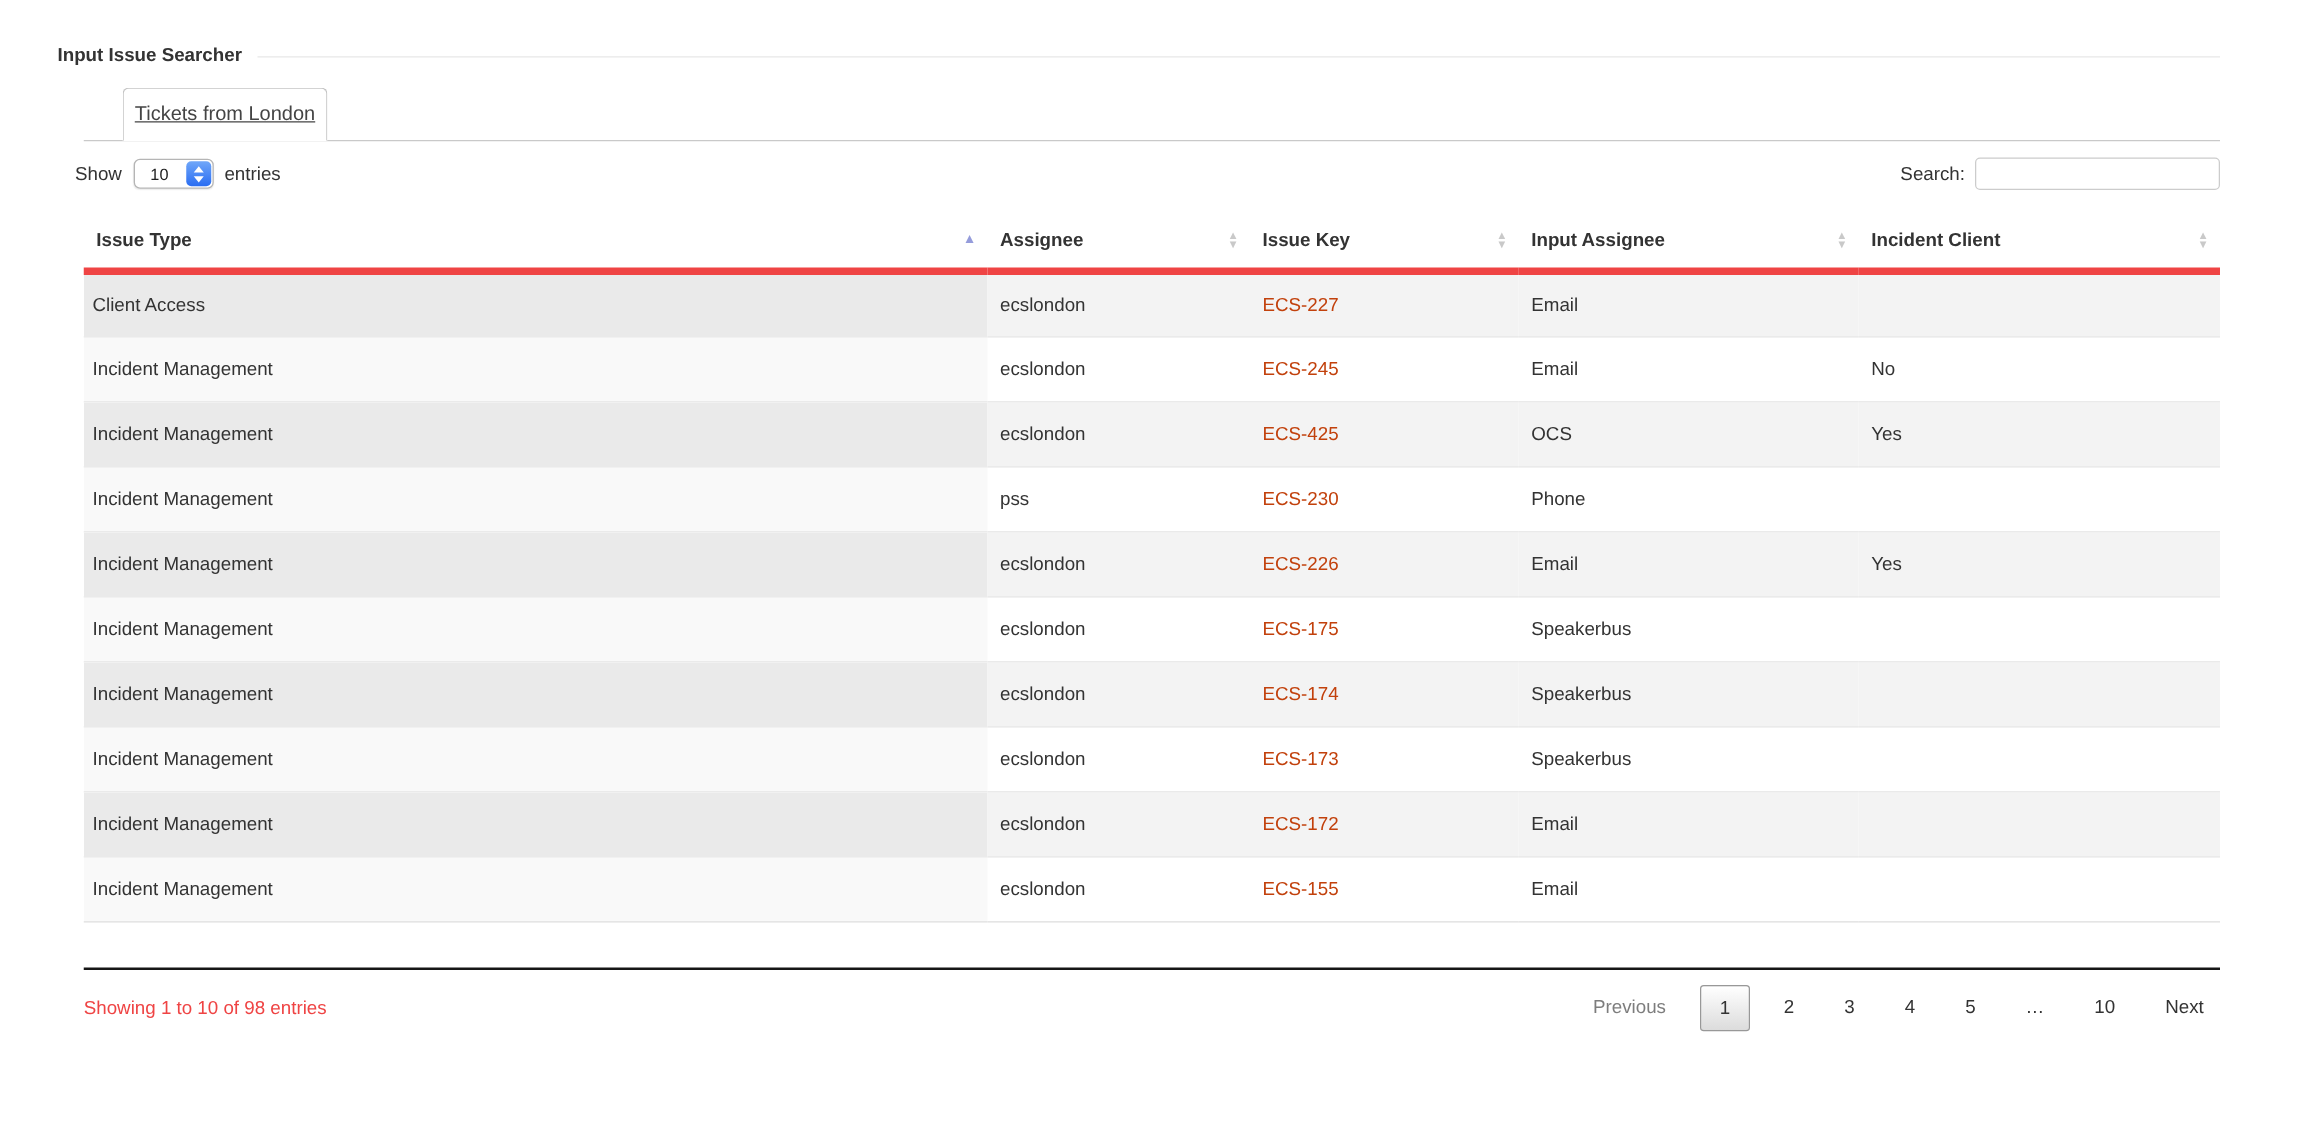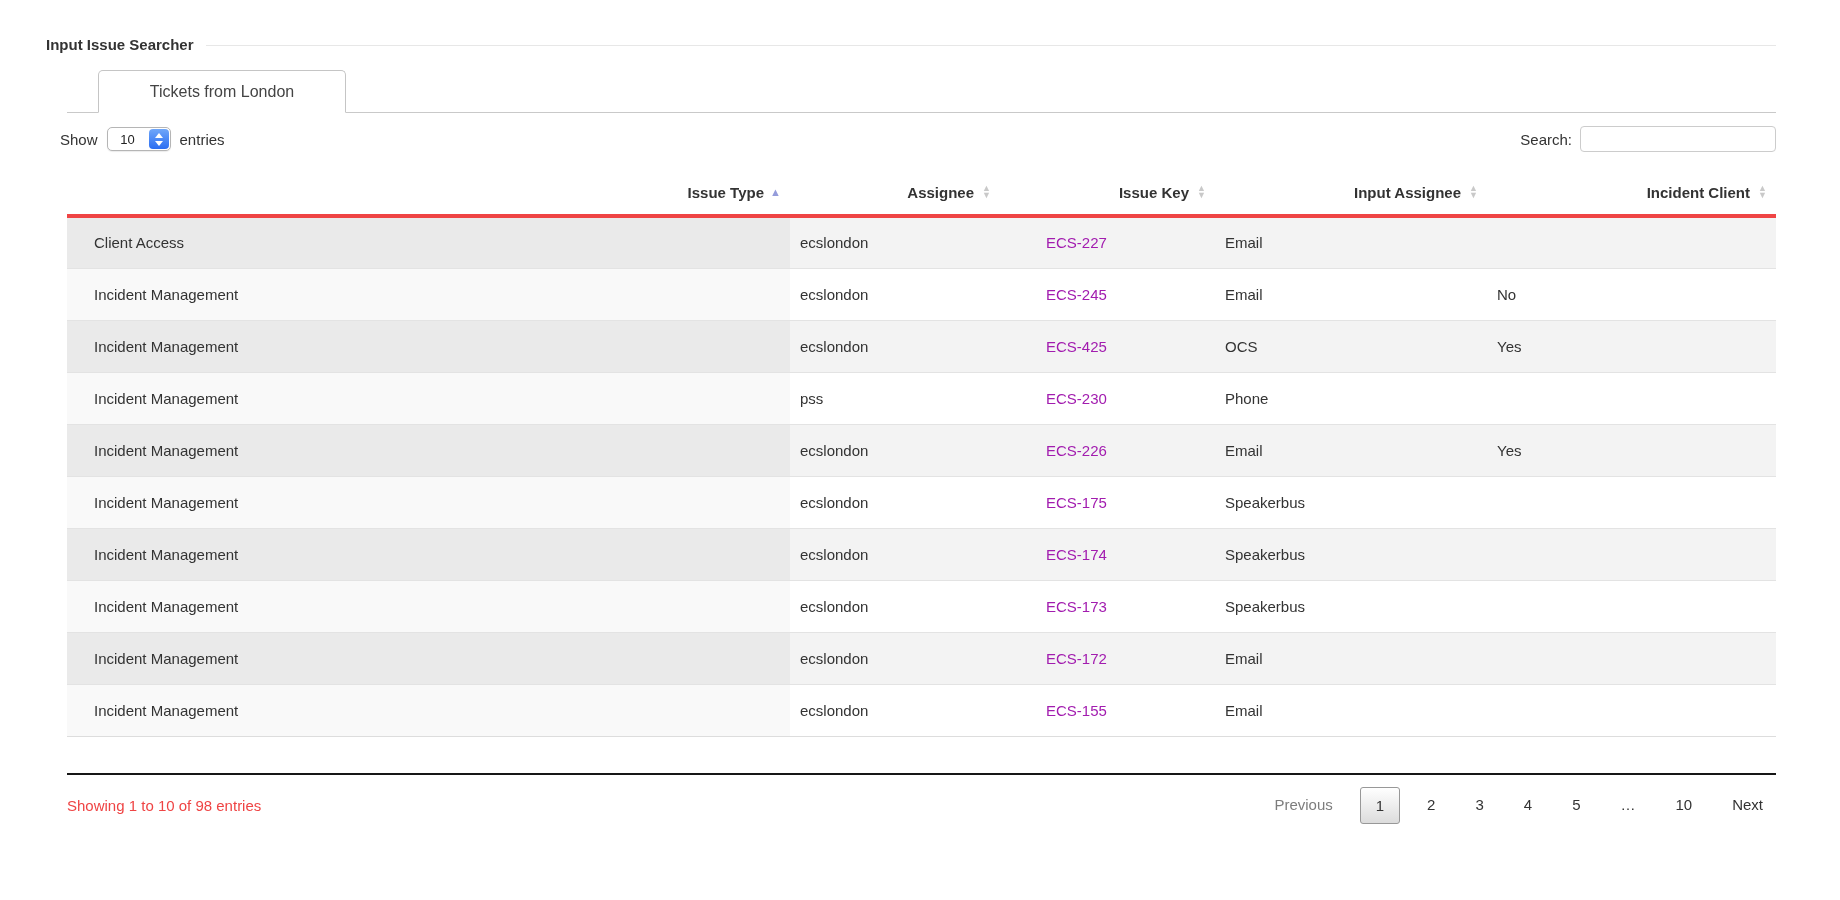--- a/index.html
+++ b/index.html
@@ -10,24 +10,24 @@
   .panel{position:absolute;left:46px;top:36px;width:1730px;}
 
   
   .legend-row{display:flex;align-items:center;gap:12px;}
   .legend-text{font-size:15px;font-weight:bold;color:#333;white-space:nowrap;}
   .legend-line{flex:1;border-top:1px solid #e7e7e7;margin-top:2px;}
 
   
   .tabbar{position:relative;margin-left:21px;margin-top:16px;height:43px;border-bottom:1px solid #c9c9c9;}
   .tab{
-    position:absolute;left:31px;bottom:-1px;width:248px;height:43px;background:#fff;
+    position:absolute;left:31px;bottom:-1px;width:164px;height:43px;background:#fff;
     border:1px solid #c5c5c5;border-bottom:1px solid #fff;border-radius:5px 5px 0 0;
     display:flex;align-items:center;justify-content:center;
-    font-size:16px;color:#444;cursor:pointer;box-sizing:border-box;
+    font-size:16px;color:#444;cursor:pointer;box-sizing:border-box;text-decoration:underline;
   }
 
   
   .controls{margin-left:14px;margin-top:13px;display:flex;justify-content:space-between;align-items:center;}
   .length-ctl{display:flex;align-items:center;gap:9px;font-size:15px;}
   .mac-select{
     position:relative;display:inline-block;width:64px;height:24px;background:#fff;
     border:1px solid #b5b5b5;border-radius:5px;box-sizing:border-box;cursor:pointer;
     box-shadow:0 1px 1px rgba(0,0,0,.08);
   }
@@ -45,39 +45,39 @@
   .tri-down{border-top:5px solid #fff;}
   .search-ctl{display:flex;align-items:center;gap:8px;font-size:15px;}
   .search-input{
     width:196px;height:26px;border:1px solid #ccc;border-radius:4px;box-sizing:border-box;
     font-family:"Liberation Sans", sans-serif;font-size:14px;padding:0 8px;outline:none;
   }
 
   
   table.issues{border-collapse:collapse;table-layout:fixed;width:calc(100% - 21px);margin-left:21px;margin-top:18px;font-size:15px;}
   table.issues thead th{
-    position:relative;font-weight:bold;color:#333;text-align:right;
-    padding:14px 26px 13px 10px;border-bottom:4px solid #ef4444;cursor:pointer;white-space:nowrap;
+    position:relative;font-weight:bold;color:#333;text-align:left;
+    padding:14px 26px 13px 10px;border-bottom:6px solid #ef4444;cursor:pointer;white-space:nowrap;
   }
   .sort-icon{position:absolute;right:9px;top:50%;transform:translateY(-50%);display:inline-flex;flex-direction:column;align-items:center;}
   .sort-asc{color:#959cdb;font-size:11px;line-height:11px;}
   .sort-both{color:#c9c9c9;font-size:9px;line-height:7px;}
   .sort-both span{display:block;}
   table.issues tbody td{
     height:52px;padding:0 10px;box-sizing:border-box;color:#333;
     border-top:1px solid #e3e3e3;white-space:nowrap;overflow:hidden;
   }
-  table.issues tbody td:first-child{padding-left:27px;}
+  table.issues tbody td:first-child{padding-left:7px;}
   table.issues tbody tr:first-child td{border-top:none;}
   table.issues tbody tr:last-child td{border-bottom:1px solid #ddd;}
   table.issues tbody tr.odd td{background:#f3f3f3;}
   table.issues tbody tr.odd td.sorting_1{background:#eaeaea;}
   table.issues tbody tr.even td{background:#fff;}
   table.issues tbody tr.even td.sorting_1{background:#f9f9f9;}
-  a.issue-link{color:#a21caf;text-decoration:none;cursor:pointer;margin-left:36px;}
+  a.issue-link{color:#c2410c;text-decoration:none;cursor:pointer;}
 
   .bottom-rule{margin-left:21px;margin-top:36px;border-top:2px solid #161616;}
 
   
   .footer{margin-left:21px;margin-top:12px;display:flex;justify-content:space-between;align-items:center;font-size:15px;}
   .info-text{color:#ef4444;}
   .pagination{display:flex;align-items:flex-start;}
   .page-btn{color:#333;cursor:pointer;text-decoration:none;padding:9px 13px;margin-left:14px;border-radius:3px;}
   .page-btn.prev{color:#7d7d7d;margin-left:0;}
   .page-btn.current{

